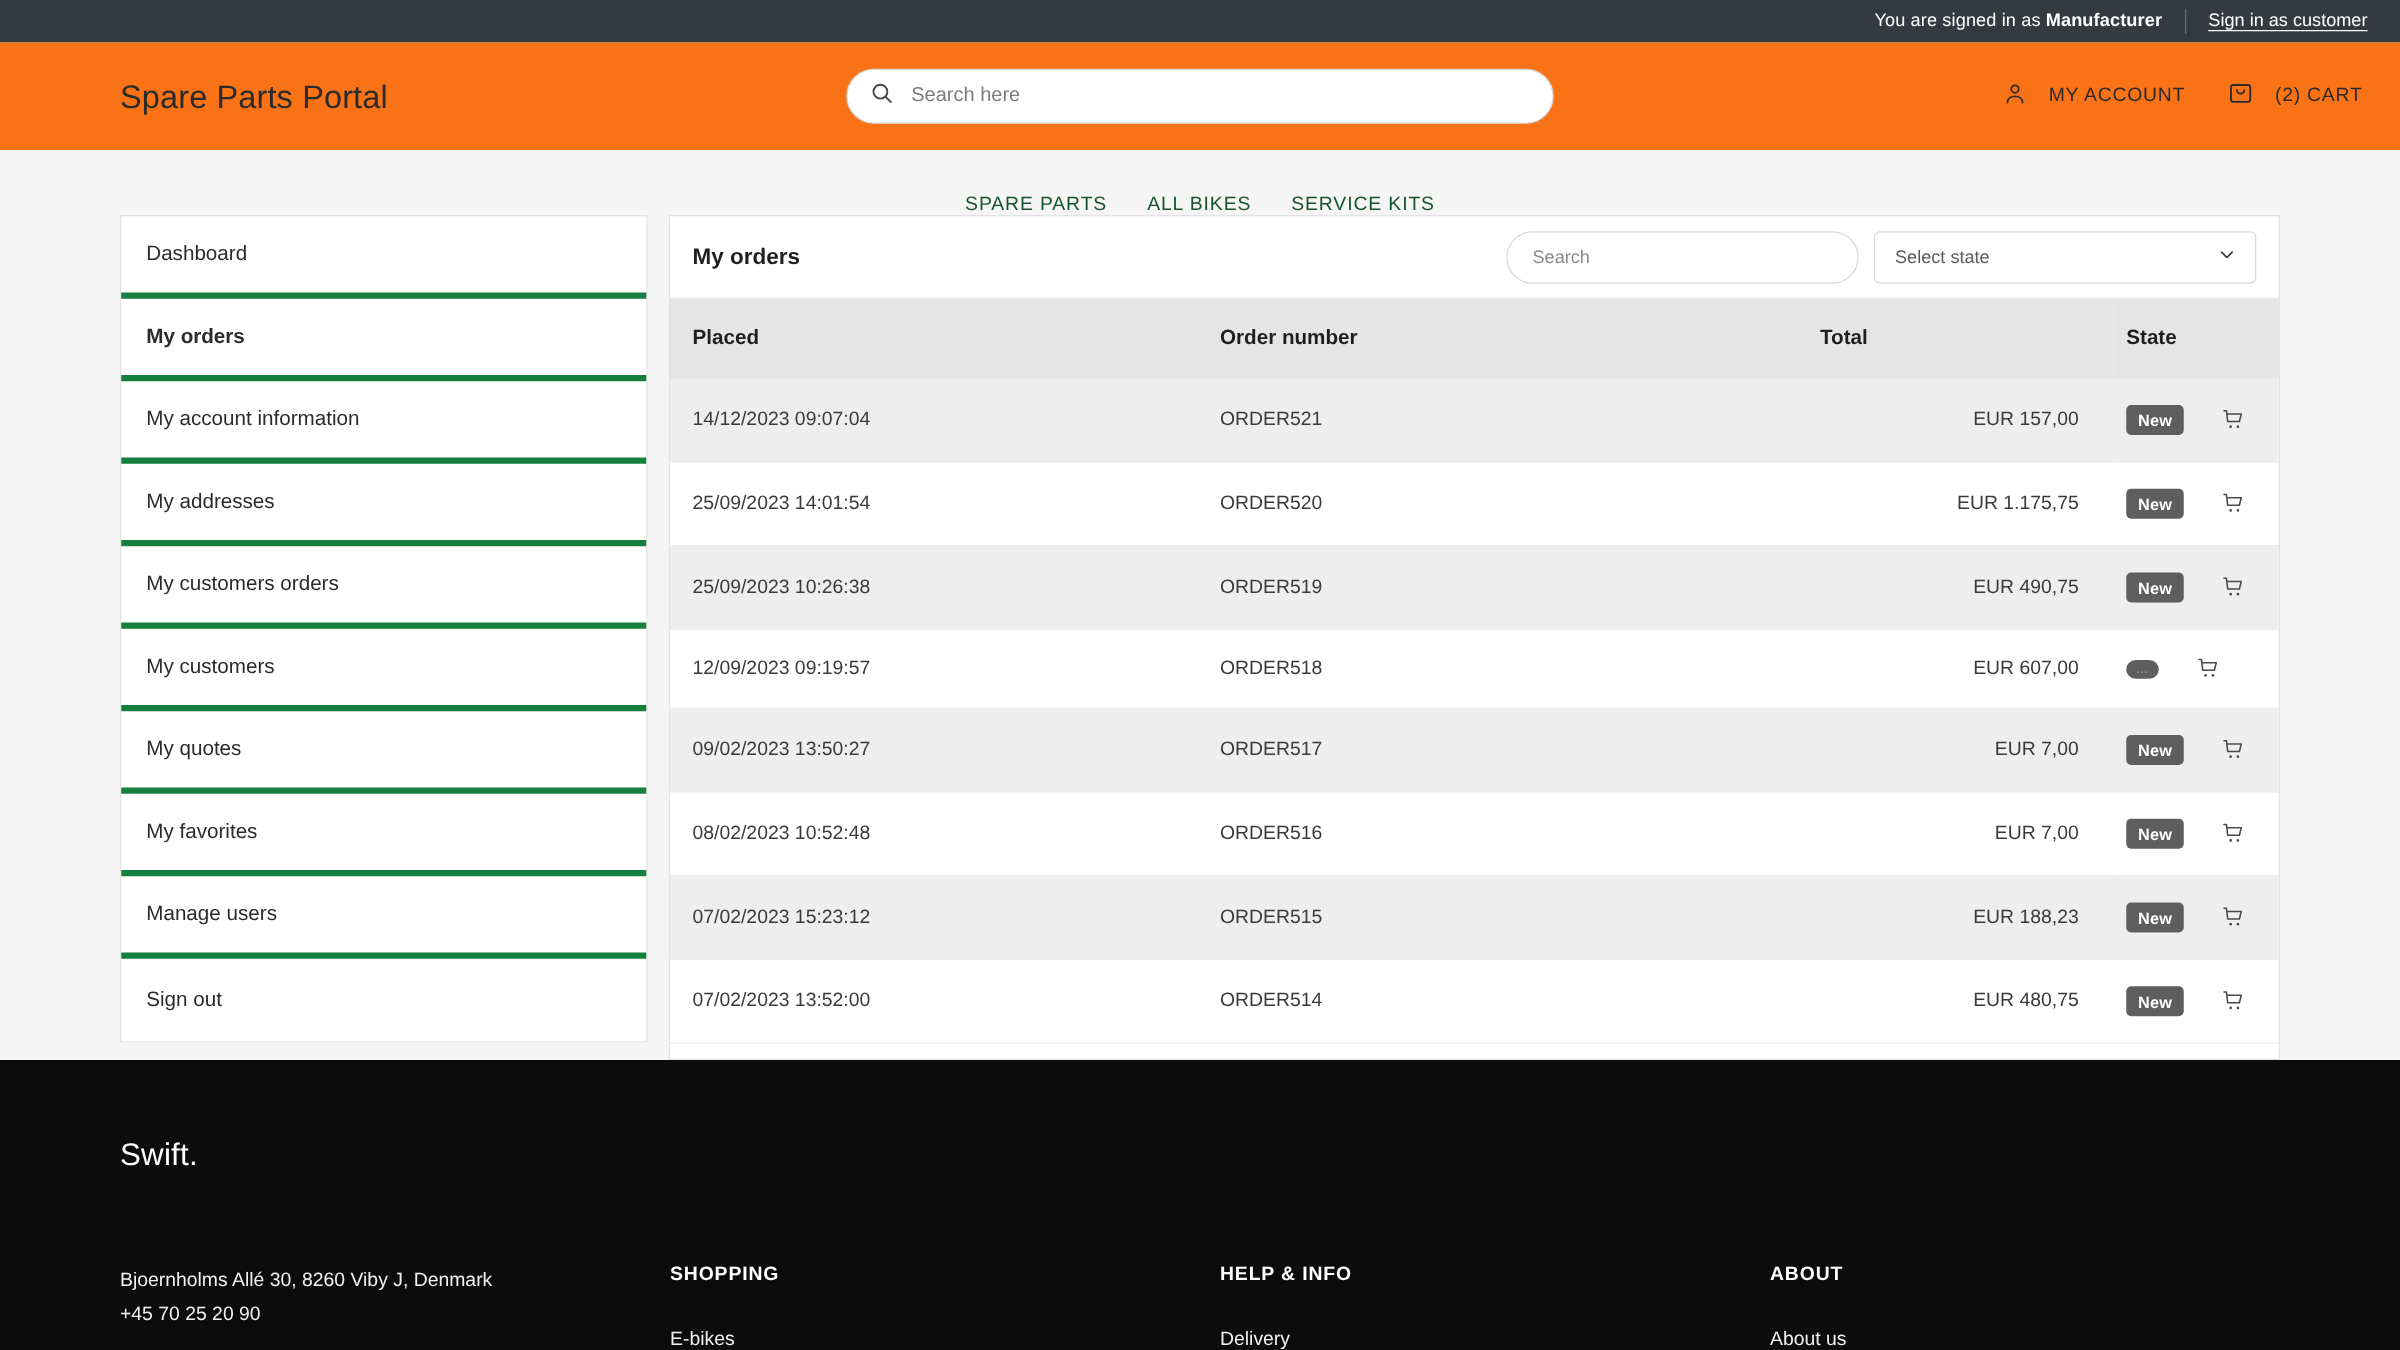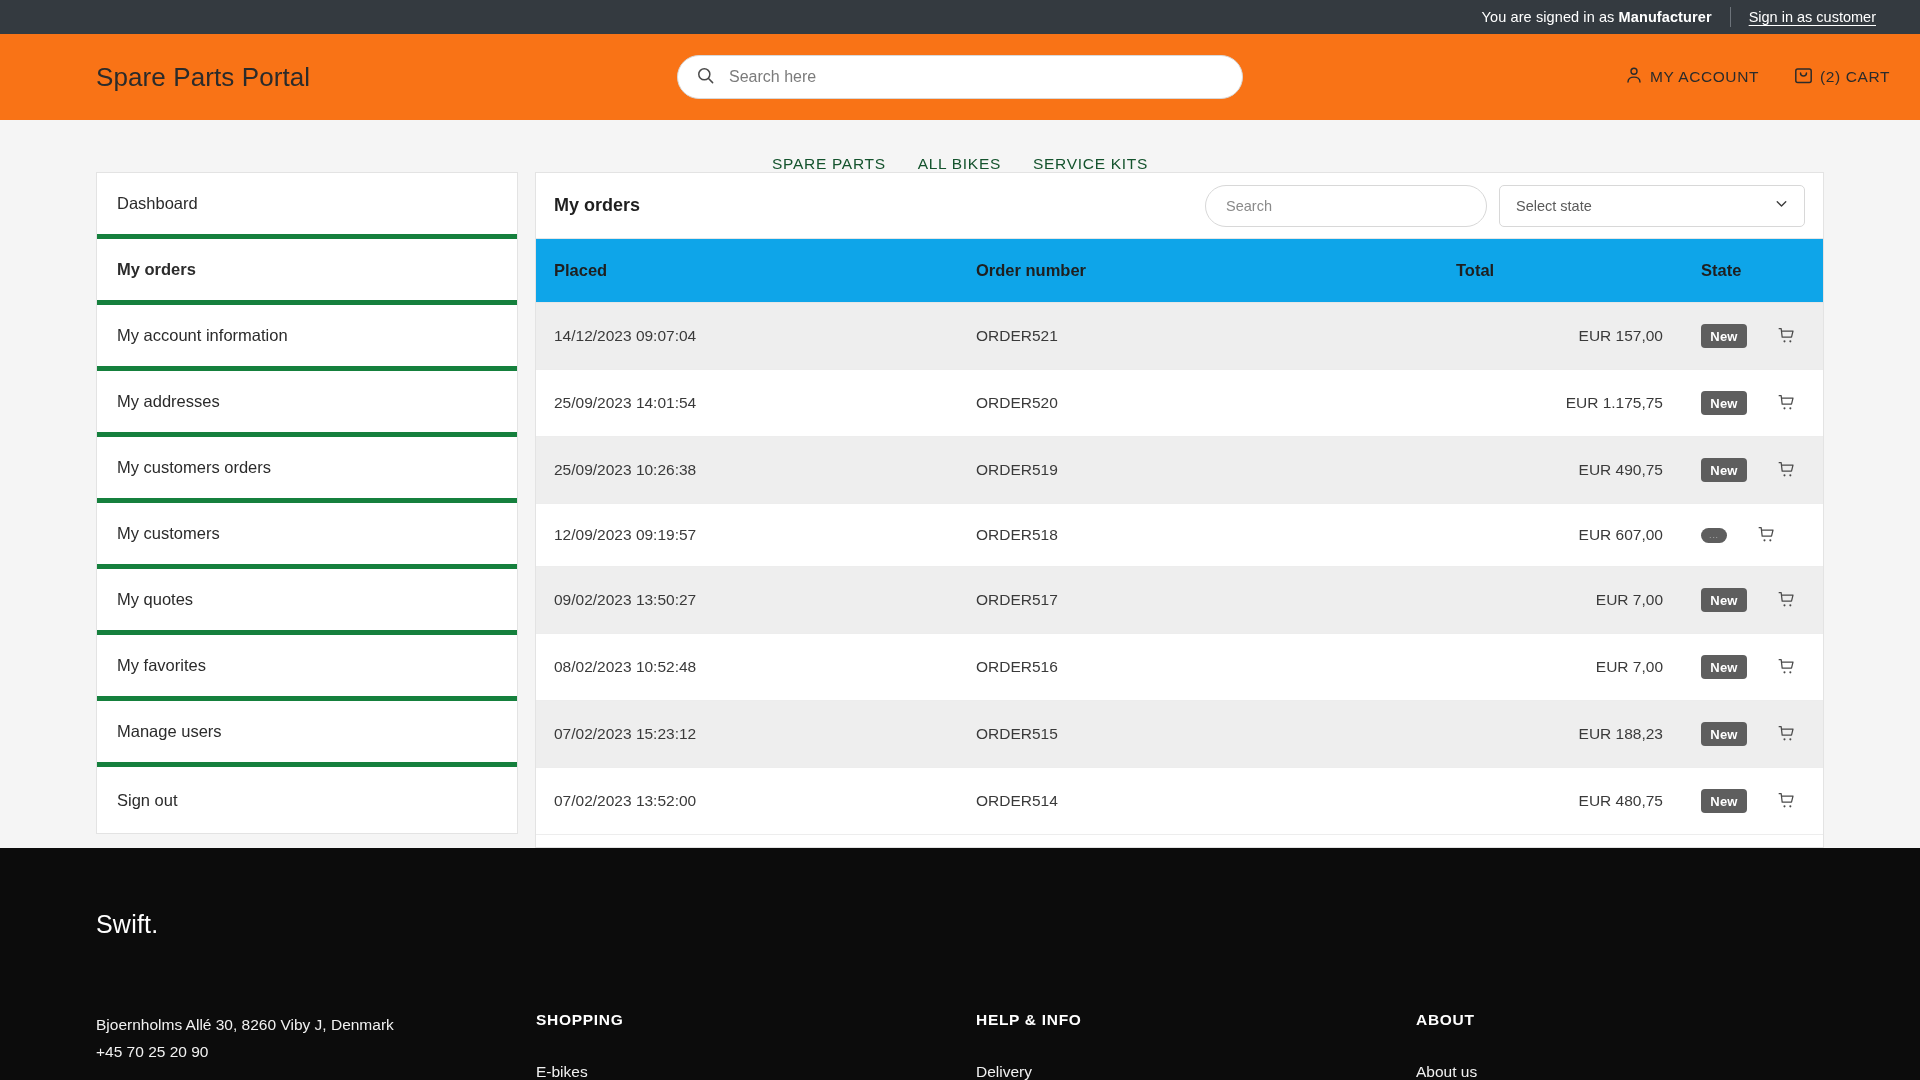--- a/index.html
+++ b/index.html
@@ -13,21 +13,21 @@
   }
 
   
   .topbar {
     height: 34px;
     background: #343a40;
     color: #ffffff;
     display: flex;
     align-items: center;
     justify-content: flex-end;
-    padding-right: 44px;
+    padding-right: 26px;
     font-size: 14.5px;
   }
   .topbar .signed-text { letter-spacing: .1px; }
   .topbar .signed-text b { font-weight: 700; }
   .topbar .divider {
     width: 1px;
     height: 20px;
     background: #6d737a;
     margin: 0 18px;
   }
@@ -83,21 +83,21 @@
   .search-box input::placeholder { color: #7b7b7b; }
   .header-right {
     margin-left: auto;
     display: flex;
     align-items: center;
     gap: 34px;
   }
   .hr-item {
     display: flex;
     align-items: center;
-    gap: 6px;
+    gap: 17px;
     font-size: 15.5px;
     letter-spacing: .6px;
     color: #2b2b2b;
     cursor: pointer;
     white-space: nowrap;
   }
 
   
   .mainnav {
     background: #f5f5f5;
@@ -204,21 +204,21 @@
 
   
   table { width: 100%; border-collapse: collapse; table-layout: fixed; }
   thead th {
     font-size: 16.5px;
     font-weight: 700;
     color: #1f1f1f;
     text-align: left;
     padding: 22px 0 22px 0;
     border-bottom: 1px solid #e6e6e6;
-    background: #0ea5e9;
+    background: #e5e5e5;
   }
   th.c-placed  { width: 440px; padding-left: 18px; }
   th.c-order   { width: 480px; }
   th.c-total   { text-align: left; padding-right: 28px; }
   th.c-state   { width: 132px; text-align: left; padding-left: 10px;}
   tbody td {
     font-size: 15.5px;
     color: #3a3a3a;
     padding: 21px 0;
     border-bottom: 1px solid #ededed;

